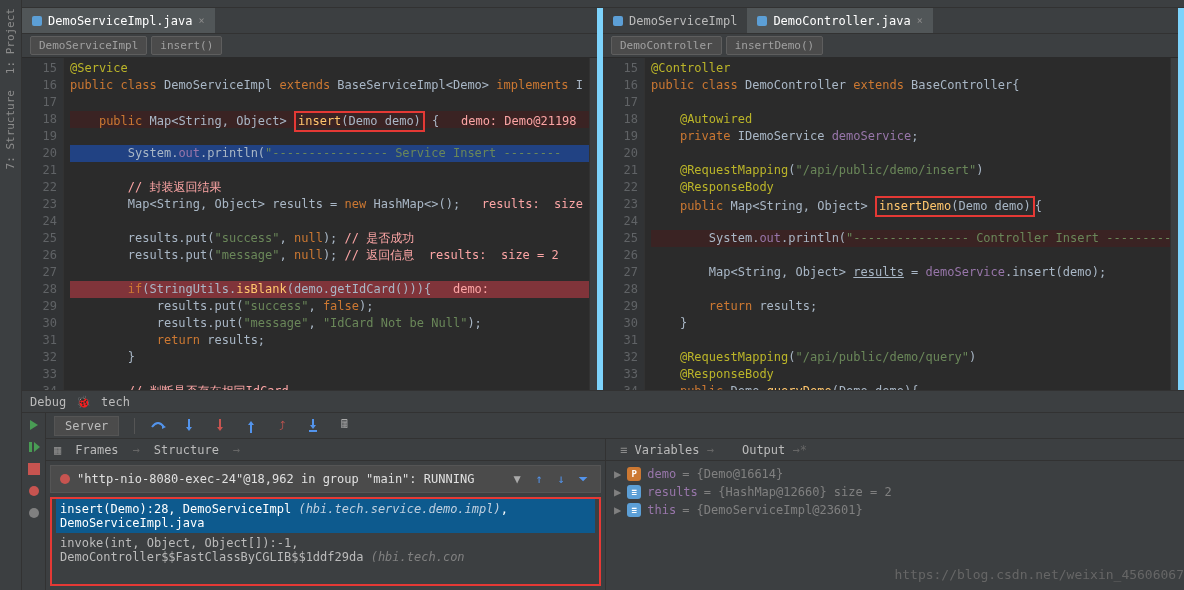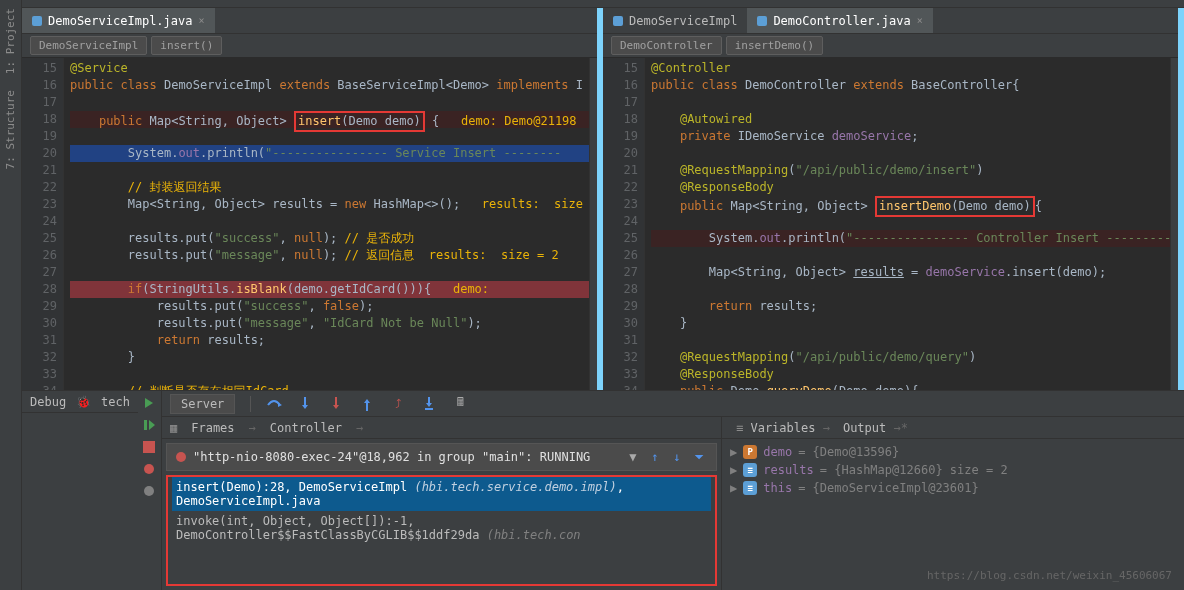--- a/index.html
+++ b/index.html
@@ -24,52 +24,52 @@
 .code .line{height:17px;position:relative}
 .hl-blue{background:#214283}
 .hl-red{background:#80343a}
 .bp{background:#3a2323!important}
 .box-red{border:2px solid #e53935;padding:0 2px;display:inline-block}
 .c-orange{color:#cc7832}
 .c-yellow{color:#ffc66d}
 .c-white{color:#a9b7c6}
 .c-green{color:#6a8759}
 .c-purple{color:#9876aa}
-.c-gray{color:#eab308}
+.c-gray{color:#fca5a5}
 .c-olive{color:#bbb529}
-.debug-panel{height:200px;background:#3c3f41;border-top:1px solid #323232;display:flex;flex-direction:row}
+.debug-panel{height:200px;background:#3c3f41;border-top:1px solid #323232;display:flex;flex-direction:column}
 .debug-header{height:22px;display:flex;align-items:center;padding:0 8px;gap:10px;border-bottom:1px solid #323232;color:#bbb}
 .debug-toolbar{height:26px;display:flex;align-items:center;border-bottom:1px solid #323232}
 .dt-top{display:flex;align-items:center;gap:15px;padding:0 8px;height:100%}
 .dt-btn{width:16px;height:16px;cursor:pointer;display:flex;align-items:center;justify-content:center}
 .debug-body{flex:1;display:flex}
 .debug-left{width:24px;background:#3c3f41;border-right:1px solid #323232;display:flex;flex-direction:column;align-items:center;padding-top:4px;gap:6px}
 .frames-panel{width:560px;border-right:1px solid #323232;display:flex;flex-direction:column}
 .frames-header{height:22px;display:flex;align-items:center;padding:0 8px;gap:8px;border-bottom:1px solid #323232;font-size:11px}
 .frames-tab{color:#bbb;padding:2px 6px;cursor:pointer}
 .thread-row{height:28px;background:#4b4b4b;margin:4px;display:flex;align-items:center;padding:0 8px;justify-content:space-between;border:1px solid #555}
 .thread-name{color:#e0e0e0;font-size:12px}
 .thread-btns{display:flex;gap:4px}
 .tbtn{width:18px;height:18px;display:flex;align-items:center;justify-content:center;cursor:pointer}
 .frames-list{flex:1;padding:0 4px;border:2px solid #e53935;margin:0 4px 4px 4px}
 .frame-row{padding:3px 4px;font-size:12px;color:#bbb;cursor:pointer}
 .frame-row.sel{background:#0d5a8e;color:#fff}
 .frame-row .pkg{font-style:italic;color:#808080}
 .frame-row.sel .pkg{color:#c0d0e0}
 .vars-panel{flex:1;display:flex;flex-direction:column}
-.vars-header{height:22px;display:flex;align-items:center;padding:0 8px;border-bottom:1px solid #323232;font-size:11px;gap:1px}
+.vars-header{height:22px;display:flex;align-items:center;padding:0 8px;border-bottom:1px solid #323232;font-size:11px;gap:16px}
 .vars-tab{color:#bbb;padding:2px 6px}
 .vars-list{flex:1;padding:4px 8px}
 .var-row{padding:2px 0;display:flex;align-items:center;gap:6px;font-size:12px}
 .var-icon{width:14px;height:14px;border-radius:3px;display:flex;align-items:center;justify-content:center;font-size:9px;color:#fff;font-weight:bold}
 .vi-p{background:#cc7832}
 .vi-obj{background:#5c9fd6}
 .var-name{color:#9876aa}
 .var-val{color:#808080}
-.watermark{position:absolute;bottom:8px;right:12px;color:#666;font-size:11px}
+.watermark{position:absolute;bottom:8px;right:0;color:#666;font-size:13px}
 .scroll-mark{width:8px;background:#3c3f41;border-left:1px solid #323232}
 svg{display:block}
 </style>
 </head>
 <body>
 
 <div class="main-area">
   <div class="left-tools">
     <div class="rot">1: Project</div>
     <div class="rot">7: Structure</div>
@@ -242,21 +242,21 @@
               <div class="dt-btn" style="color:#aaa">🖩</div>
             </div>
           </div>
 
           <div style="flex:1;display:flex">
             <div class="frames-panel">
               <div class="frames-header">
                 <span style="color:#8c8c8c">▦</span>
                 <span class="frames-tab">Frames</span>
                 <span style="color:#666">→</span>
-                <span class="frames-tab">Controller</span>
+                <span class="frames-tab">Structure</span>
                 <span style="color:#666">→</span>
               </div>
               <div class="thread-row">
                 <span style="display:flex;align-items:center;gap:6px">
                   <svg width="12" height="12">
                       <circle cx="6" cy="6" r="5" fill="#c75450"></circle>
                     </svg>
                   <span class="thread-name">"http-nio-8080-exec-24"@18,962 in group "main": RUNNING</span>
                 </span>
                 <span class="thread-btns">
@@ -275,21 +275,21 @@
             <div class="vars-panel">
               <div class="vars-header">
                 <span class="vars-tab"><span style="color:#8c8c8c">≡ </span><span>Variables</span><span style="color:#666"> →</span></span>
                 <span class="vars-tab"><span>Output</span><span style="color:#666"> →*</span></span>
               </div>
               <div class="vars-list" id="vars-list">
                   <div class="var-row">
                     <span style="color:#808080">▶</span> 
                     <span class="var-icon vi-p">P</span> 
                     <span class="var-name">demo</span> 
-                    <span class="var-val">= {Demo@13596}</span>
+                    <span class="var-val">= {Demo@16614}</span>
                   </div>
                   <div class="var-row">
                     <span style="color:#808080">▶</span> 
                     <span class="var-icon vi-obj">≡</span> 
                     <span class="var-name">results</span> 
                     <span class="var-val">= {HashMap@12660}  size = 2</span>
                   </div>
                   <div class="var-row">
                     <span style="color:#808080">▶</span> 
                     <span class="var-icon vi-obj">≡</span> 

